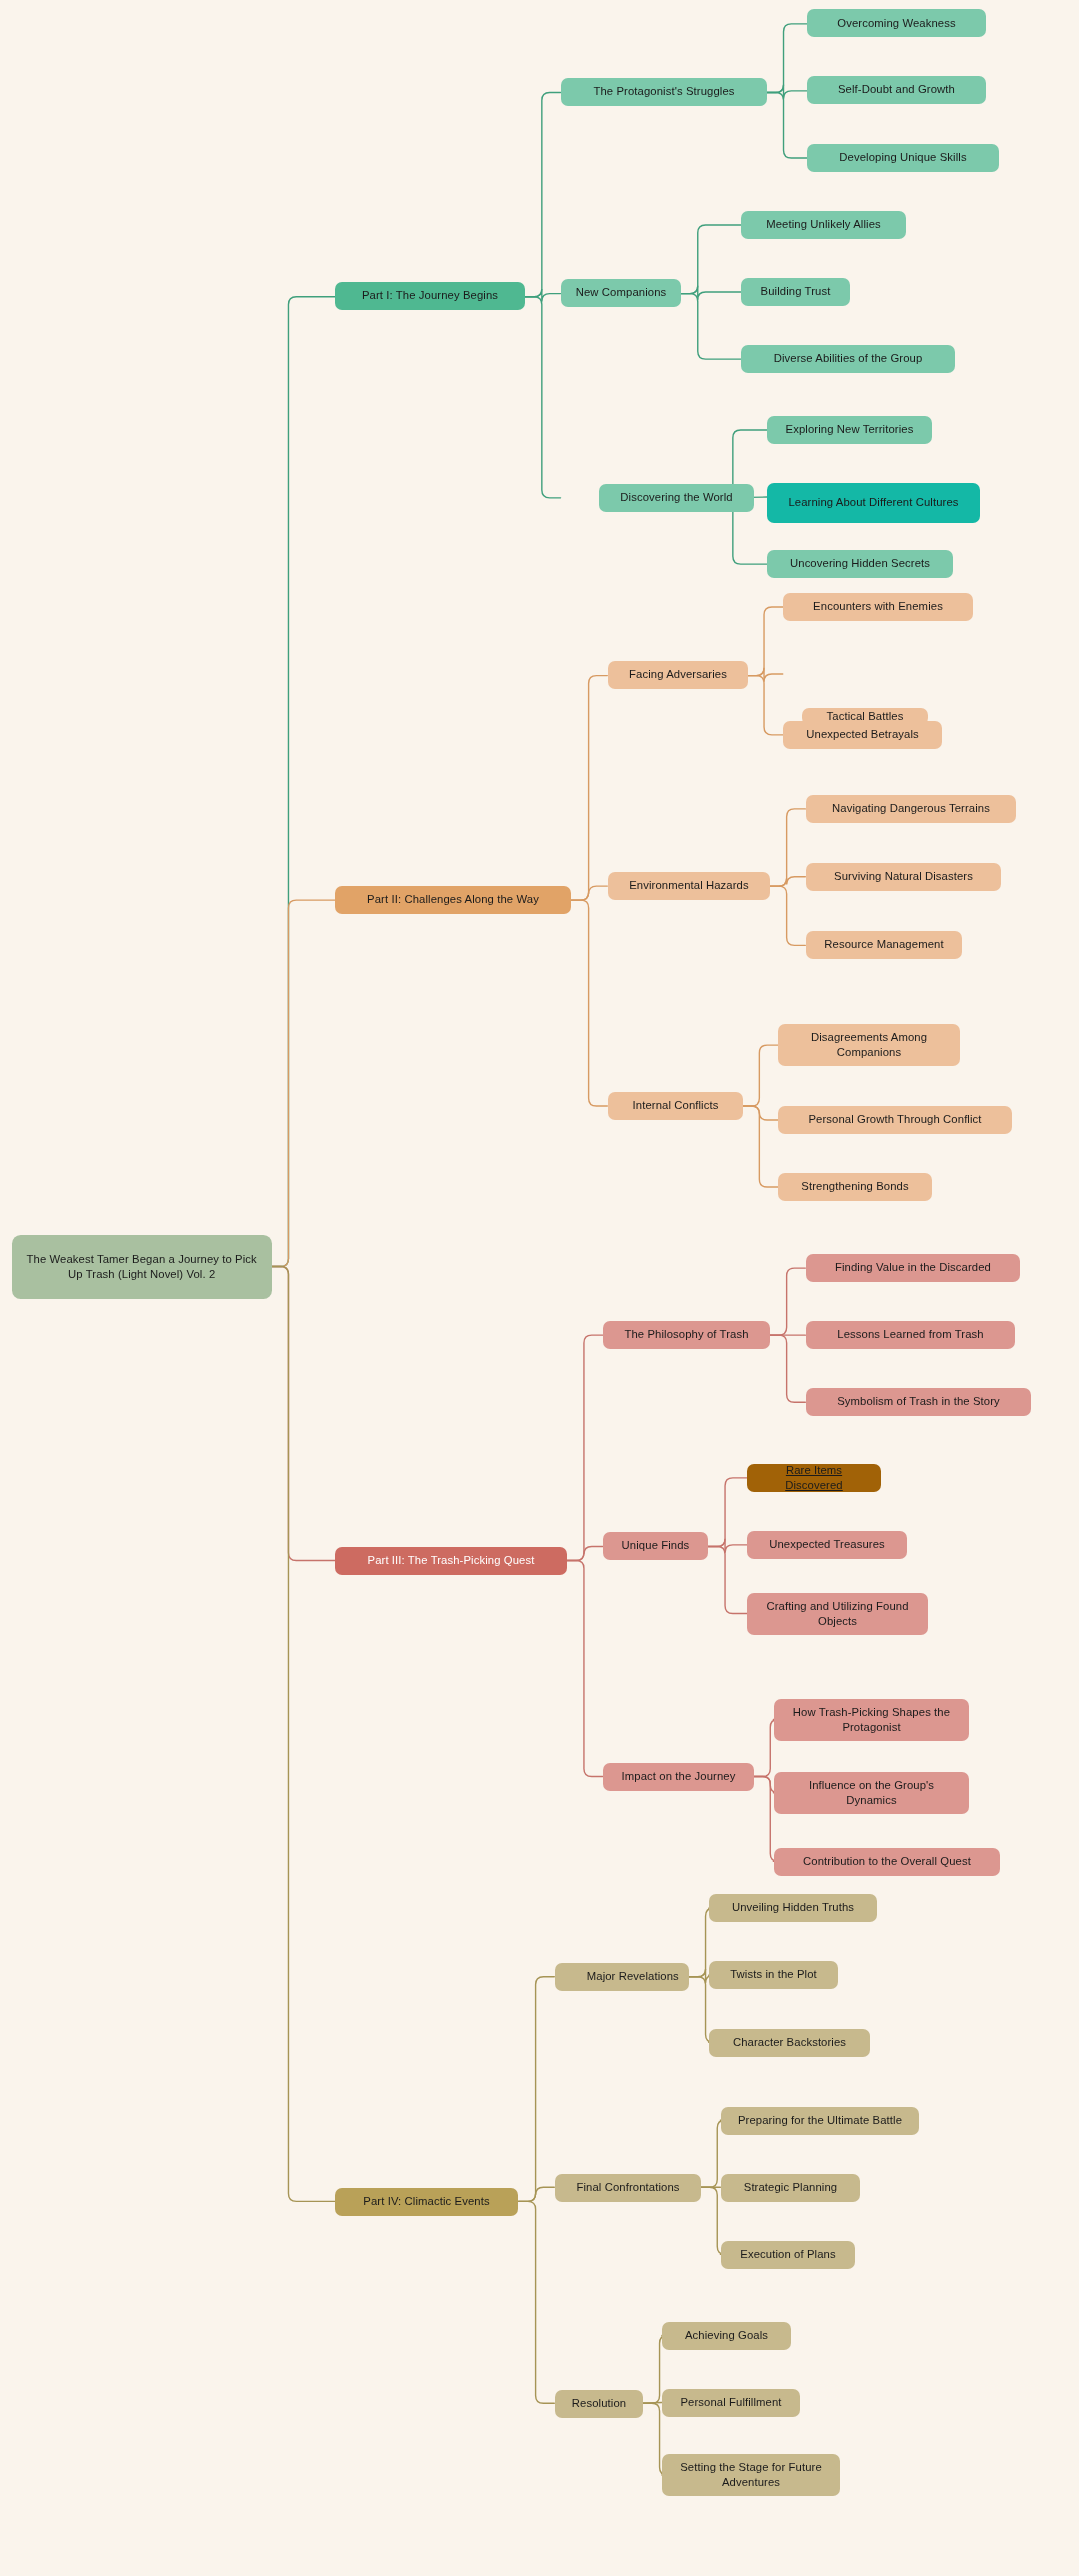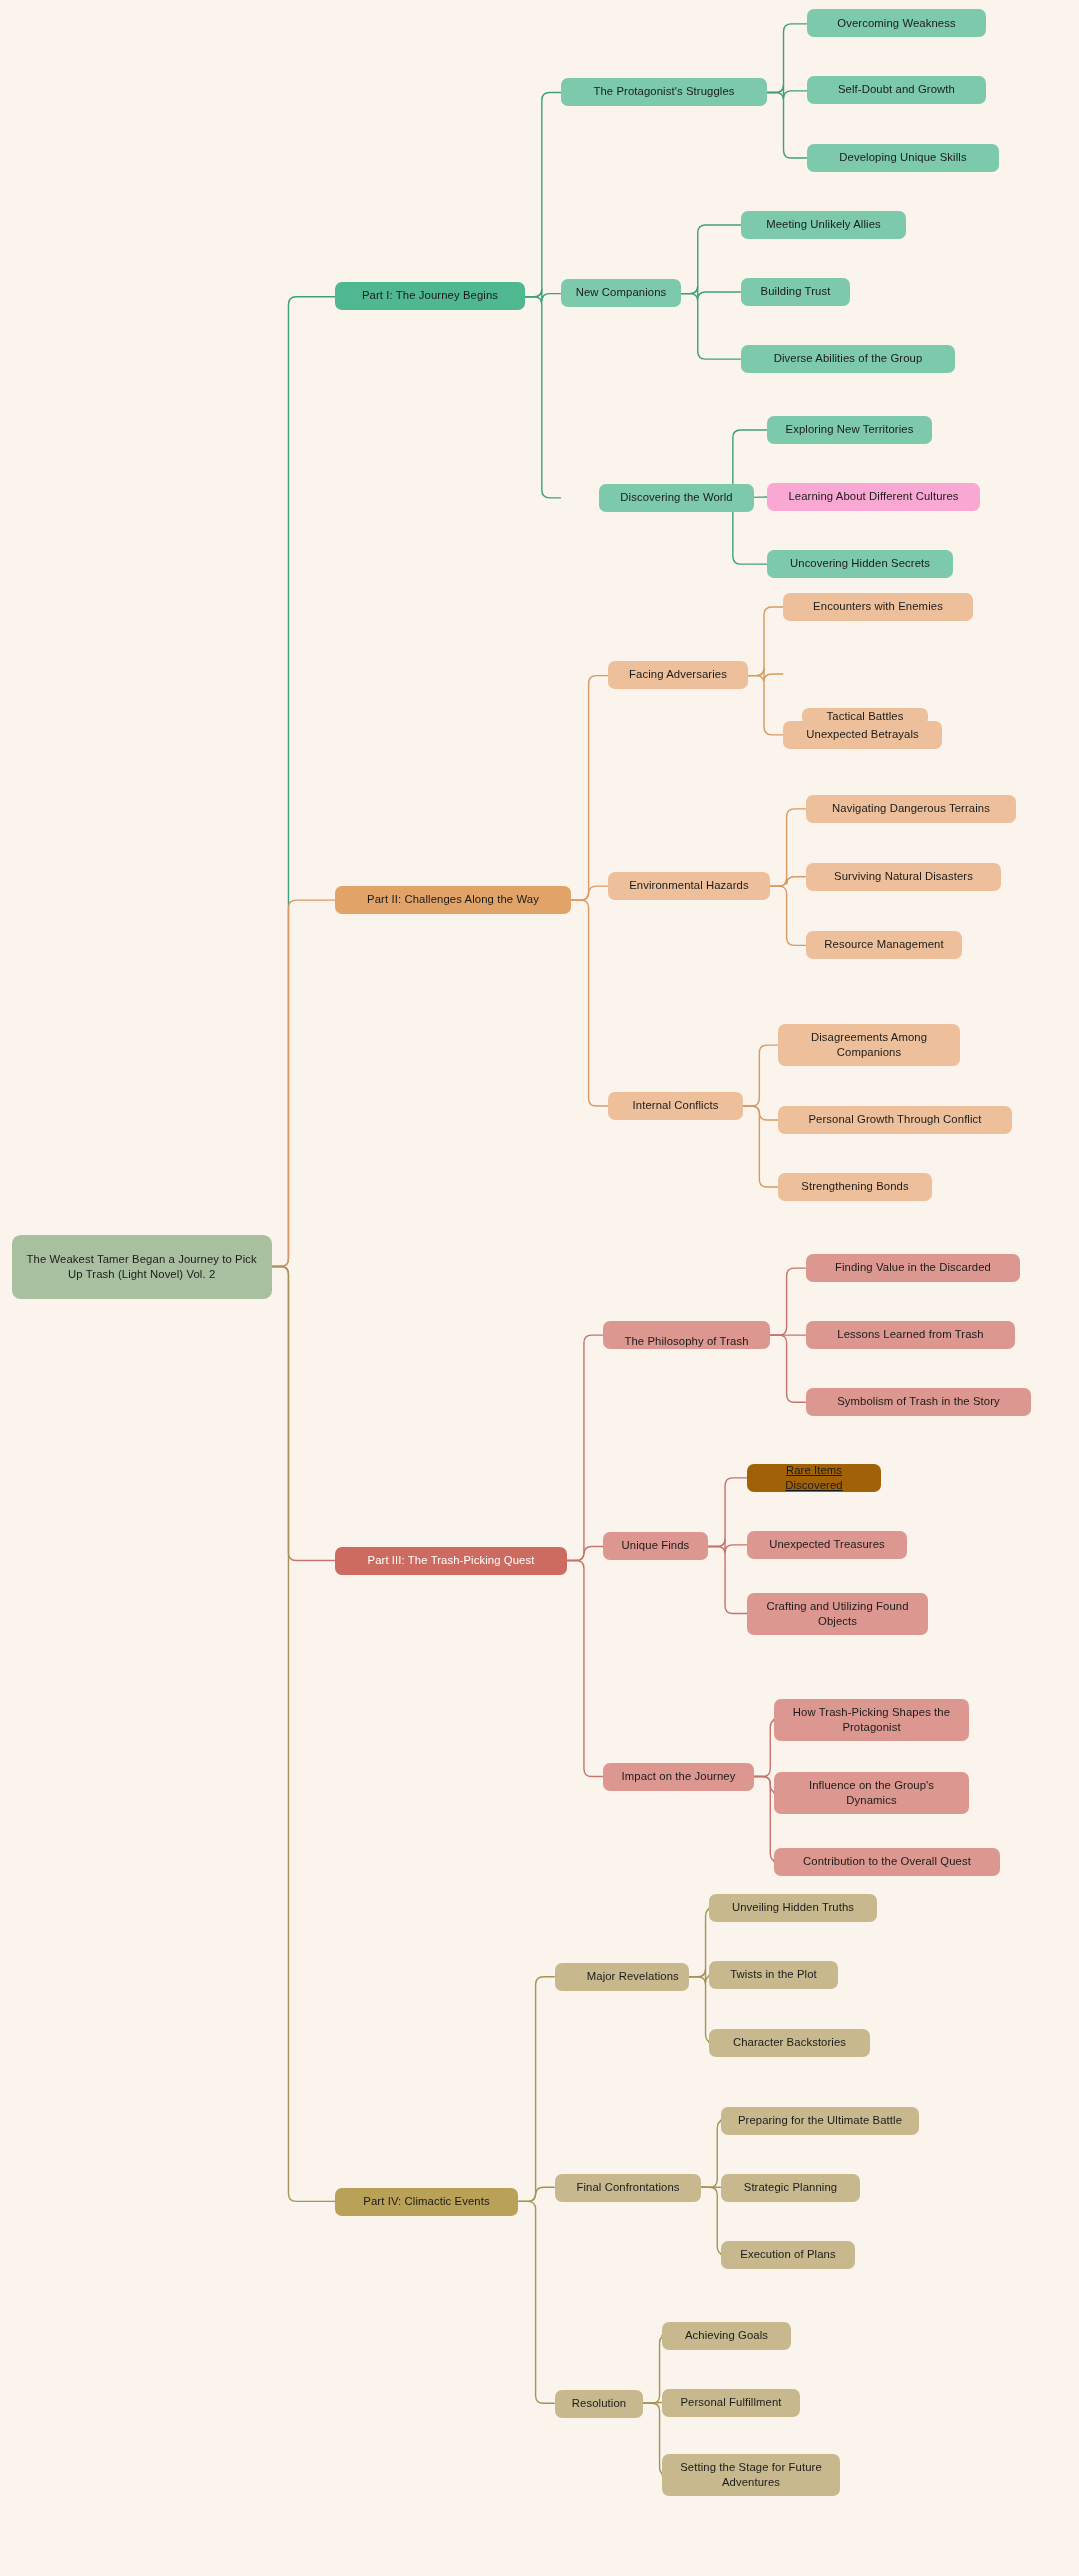--- a/index.html
+++ b/index.html
@@ -130,21 +130,21 @@
       </div>
       <div class="node" style="left: 741px; top: 345px; width: 214px; height: 28px; background: rgb(124, 201, 171); color: rgb(27, 27, 27);">
         <span>Diverse Abilities of the Group</span>
       </div>
       <div class="node" style="left: 561px; top: 484px; width: 155px; height: 28px; background: rgb(124, 201, 171); color: rgb(27, 27, 27); margin-left: 38px;">
         <span>Discovering the World</span>
       </div>
       <div class="node" style="left: 767px; top: 416px; width: 165px; height: 28px; background: rgb(124, 201, 171); color: rgb(27, 27, 27);">
         <span>Exploring New Territories</span>
       </div>
-      <div class="node" style="left: 767px; top: 483px; width: 213px; height: 28px; background: #f9a8d4; color: rgb(27, 27, 27);">
+      <div class="node" style="left: 767px; top: 483px; width: 213px; height: 40px; background: #14b8a6; color: rgb(27, 27, 27);">
         <span>Learning About Different Cultures</span>
       </div>
       <div class="node" style="left: 767px; top: 550px; width: 186px; height: 28px; background: rgb(124, 201, 171); color: rgb(27, 27, 27);">
         <span>Uncovering Hidden Secrets</span>
       </div>
       <div class="node" style="left: 335px; top: 886px; width: 236px; height: 28px; background: rgb(225, 163, 103); color: rgb(27, 27, 27);">
         <span>Part II: Challenges Along the Way</span>
       </div>
       <div class="node" style="left: 608px; top: 661px; width: 140px; height: 28px; background: rgb(237, 192, 155); color: rgb(27, 27, 27);">
         <span>Facing Adversaries</span>
@@ -178,21 +178,21 @@
       </div>
       <div class="node" style="left: 778px; top: 1106px; width: 234px; height: 28px; background: rgb(237, 192, 155); color: rgb(27, 27, 27);">
         <span>Personal Growth Through Conflict</span>
       </div>
       <div class="node" style="left: 778px; top: 1173px; width: 154px; height: 28px; background: rgb(237, 192, 155); color: rgb(27, 27, 27);">
         <span>Strengthening Bonds</span>
       </div>
       <div class="node" style="left: 335px; top: 1547px; width: 232px; height: 28px; background: rgb(205, 107, 97); color: rgb(255, 255, 255);">
         <span>Part III: The Trash-Picking Quest</span>
       </div>
-      <div class="node" style="left: 603px; top: 1321px; width: 167px; height: 28px; background: rgb(220, 151, 144); color: rgb(27, 27, 27); align-items: flex-end;">
+      <div class="node" style="left: 603px; top: 1321px; width: 167px; height: 28px; background: rgb(220, 151, 144); color: rgb(27, 27, 27);">
         <span>The Philosophy of Trash</span>
       </div>
       <div class="node" style="left: 806px; top: 1254px; width: 214px; height: 28px; background: rgb(220, 151, 144); color: rgb(27, 27, 27);">
         <span>Finding Value in the Discarded</span>
       </div>
       <div class="node" style="left: 806px; top: 1321px; width: 209px; height: 28px; background: rgb(220, 151, 144); color: rgb(27, 27, 27);">
         <span>Lessons Learned from Trash</span>
       </div>
       <div class="node" style="left: 806px; top: 1388px; width: 225px; height: 28px; background: rgb(220, 151, 144); color: rgb(27, 27, 27);">
         <span>Symbolism of Trash in the Story</span>

